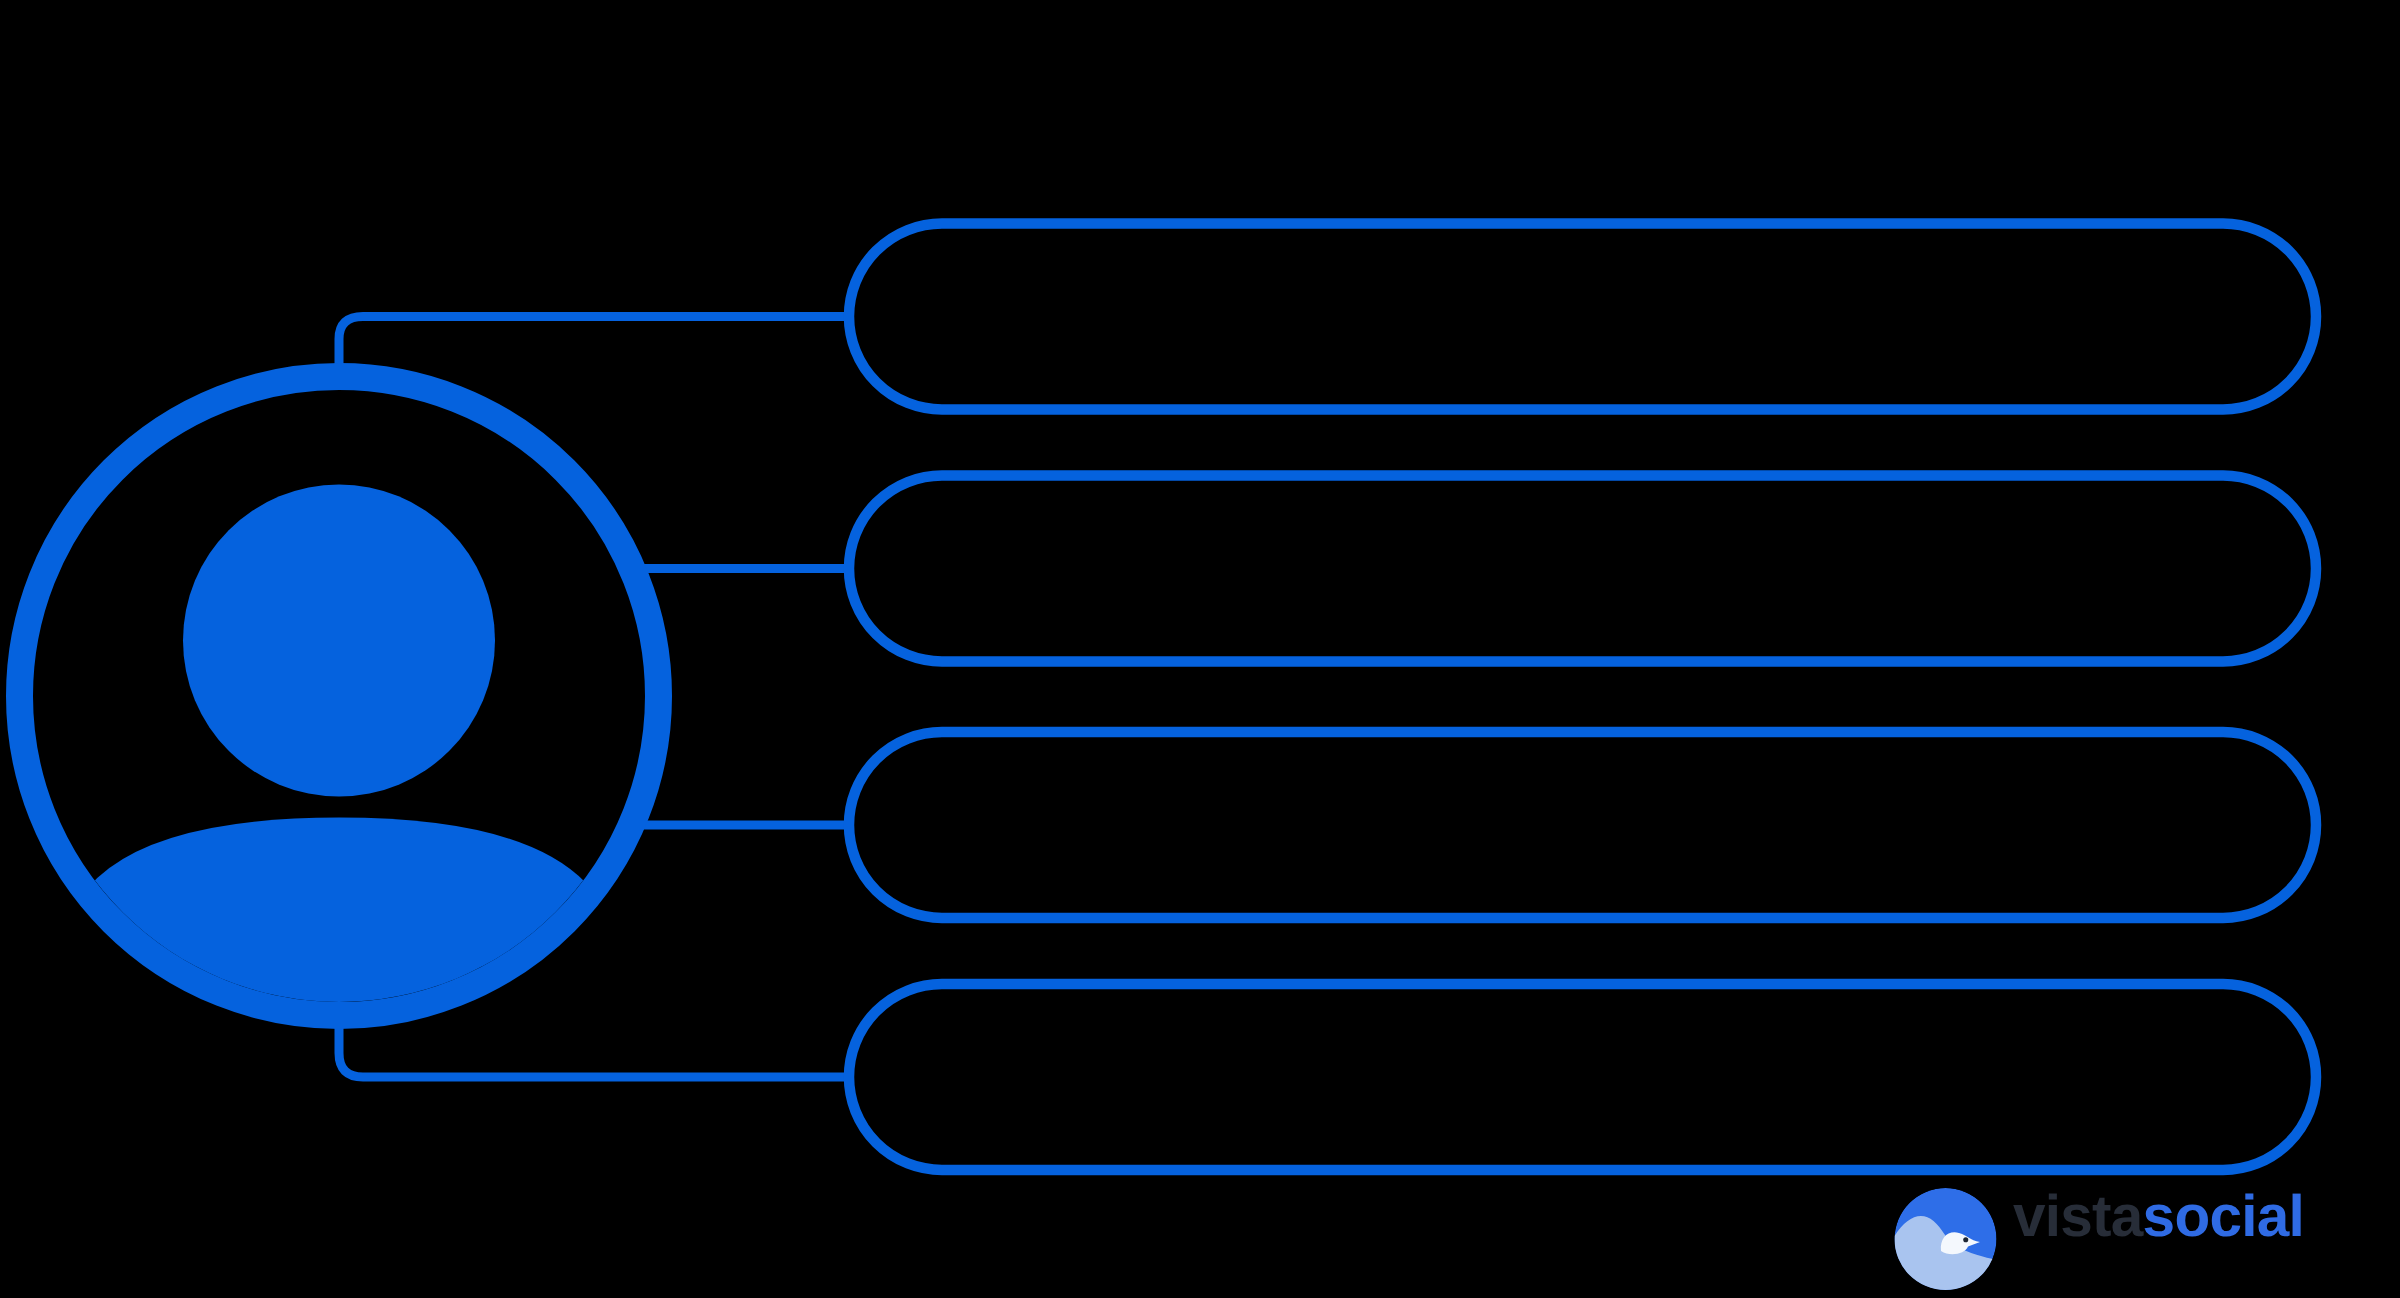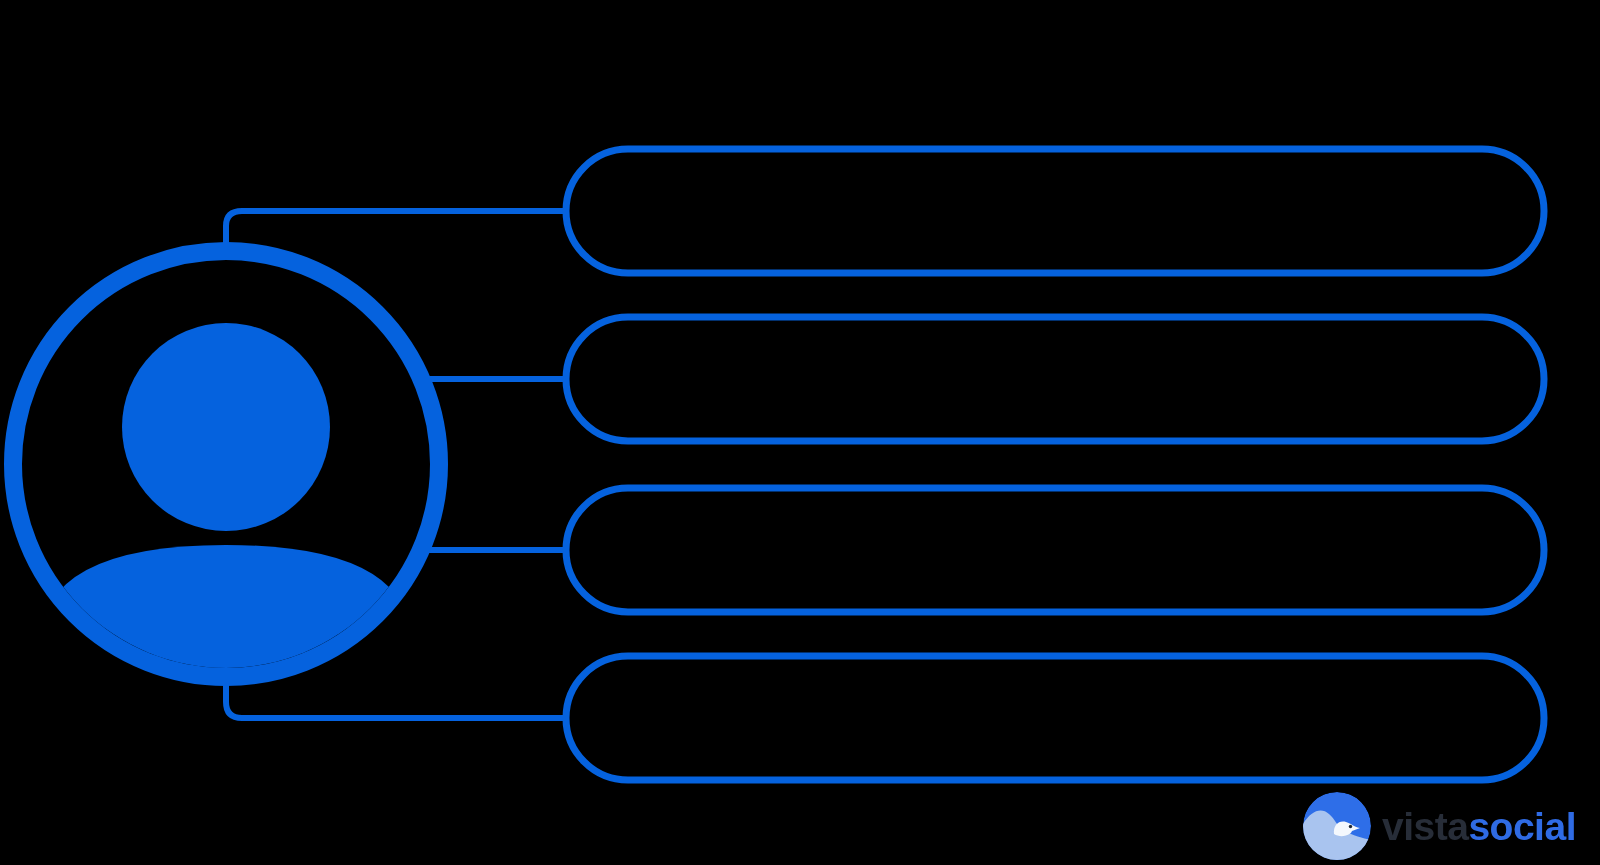--- a/index.html
+++ b/index.html
@@ -7,24 +7,24 @@
     position: relative;
     width: 1600px;
     height: 865px;
     background: #000000;
     overflow: hidden;
     font-family: "Liberation Sans", sans-serif;
   }
   .diagram-svg { position: absolute; left: 0; top: 0; }
   .logo {
     position: absolute;
-    left: 1303px;
+    left: 1263px;
     top: 792px;
     display: flex;
-    align-items: center;
+    align-items: flex-start;
     gap: 11px;
   }
   .logo-text {
     font-size: 39px;
     font-weight: 700;
     letter-spacing: -0.5px;
     line-height: 1;
     white-space: nowrap;
   }
   .logo-text .dark { color: #272D38; }

